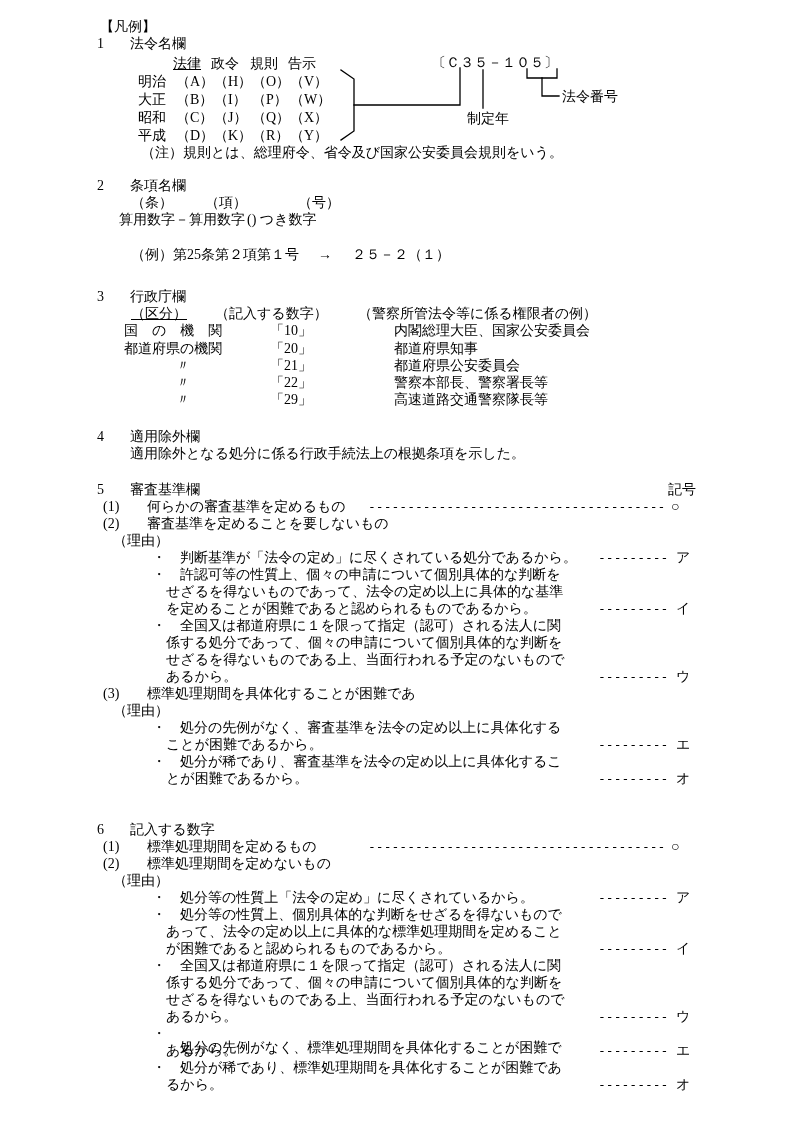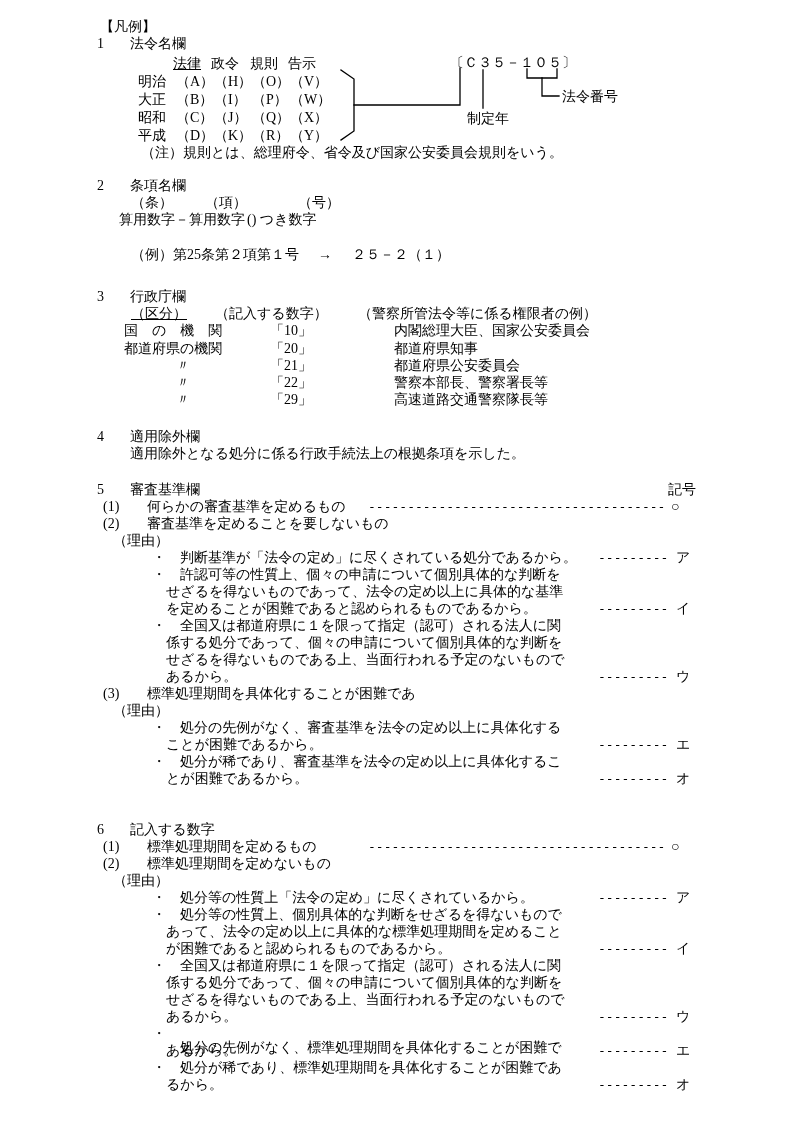--- a/index.html
+++ b/index.html
@@ -68,21 +68,21 @@
     <div class="frag" style="left: 138px; top: 109px;">昭和</div>
     <div class="frag" style="left: 176px; top: 109px;">（C）</div>
     <div class="frag" style="left: 214px; top: 109px;">（J）</div>
     <div class="frag" style="left: 252px; top: 109px;">（Q）</div>
     <div class="frag" style="left: 290px; top: 109px;">（X）</div>
     <div class="frag" style="left: 138px; top: 127px;">平成</div>
     <div class="frag" style="left: 176px; top: 127px;">（D）</div>
     <div class="frag" style="left: 214px; top: 127px;">（K）</div>
     <div class="frag" style="left: 252px; top: 127px;">（R）</div>
     <div class="frag" style="left: 290px; top: 127px;">（Y）</div>
-    <div class="frag" style="left: 450px; top: 54px;">〔Ｃ３５－１０５〕</div>
+    <div class="frag" style="left: 432px; top: 54px;">〔Ｃ３５－１０５〕</div>
     <div class="frag" style="left: 467px; top: 110px;">制定年</div>
     <div class="frag" style="left: 562px; top: 88px;">法令番号</div>
     <div class="frag" style="left: 141px; top: 144px;">（注）規則とは、総理府令、省令及び国家公安委員会規則をいう。</div>
     <div class="frag" style="left: 97px; top: 177px;">2</div>
     <div class="frag" style="left: 130px; top: 177px;">条項名欄</div>
     <div class="frag" style="left: 131px; top: 194px;">（条）</div>
     <div class="frag" style="left: 205px; top: 194px;">（項）</div>
     <div class="frag" style="left: 298px; top: 194px;">（号）</div>
     <div class="frag" style="left: 119px; top: 211px;">算用数字－算用数字</div>
     <div class="frag" style="left: 247px; top: 211px;">() つき数字</div>

